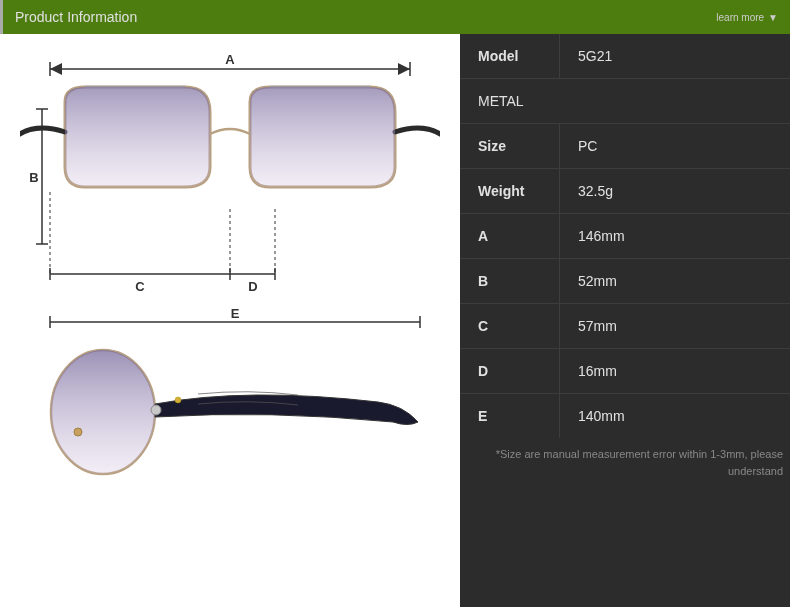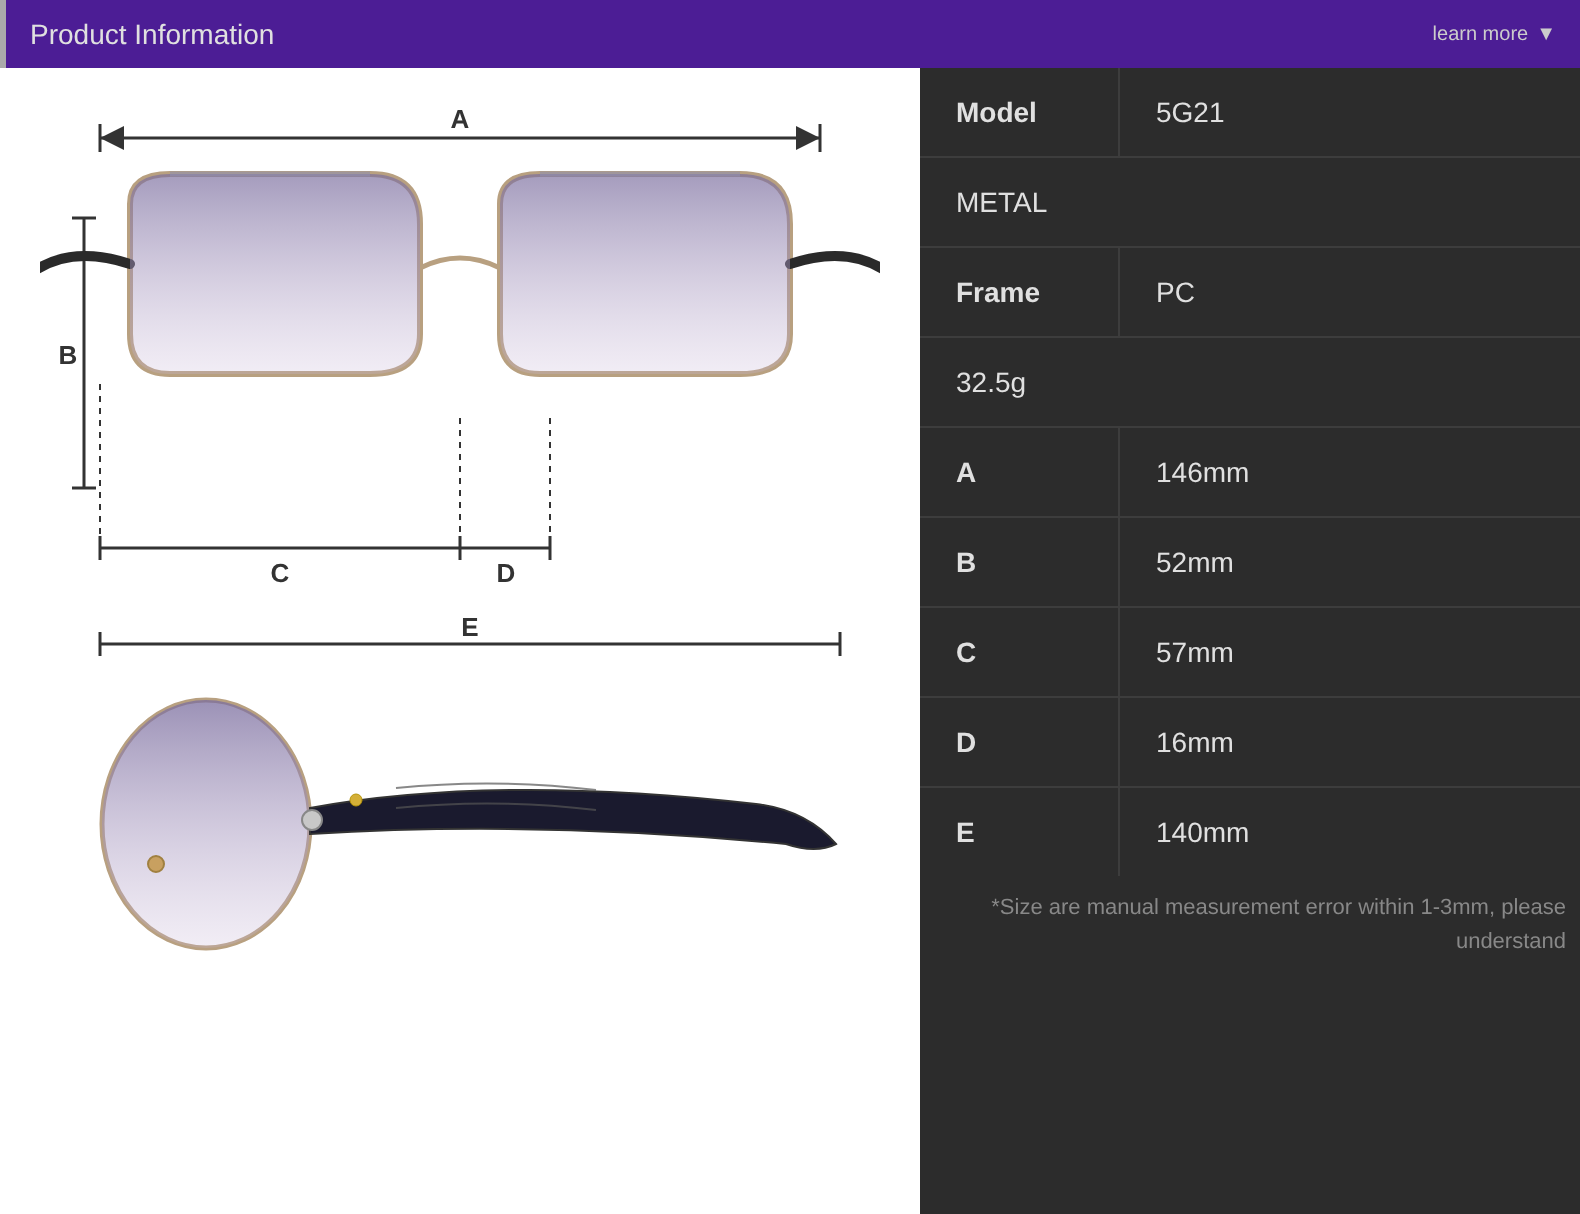--- a/index.html
+++ b/index.html
@@ -6,21 +6,21 @@
     body {
       width: 790px;
       height: 607px;
       font-family: Arial, sans-serif;
       background: #fff;
       overflow: hidden;
     }
 
     
     .header {
-      background: #4c1d95;
+      background: #4d7c0f;
       color: #fff;
       display: flex;
       align-items: center;
       justify-content: space-between;
       padding: 0 12px;
       height: 34px;
       border-left: 3px solid #aaa;
     }
     .header-title {
       font-size: 14px;
@@ -236,24 +236,25 @@
   <div class="right-panel">
     <div class="spec-table" id="spec-table-container">
     <div class="spec-row">
       <div class="spec-label">Model</div>
       <div class="spec-value">5G21</div>
     </div>
         <div class="spec-row">
       <div class="spec-value">METAL</div>
     </div>
         <div class="spec-row">
-      <div class="spec-label">Frame</div>
+      <div class="spec-label">Size</div>
       <div class="spec-value">PC</div>
     </div>
         <div class="spec-row">
+      <div class="spec-label">Weight</div>
       <div class="spec-value">32.5g</div>
     </div>
         <div class="spec-row">
       <div class="spec-label">A</div>
       <div class="spec-value">146mm</div>
     </div>
         <div class="spec-row">
       <div class="spec-label">B</div>
       <div class="spec-value">52mm</div>
     </div>

